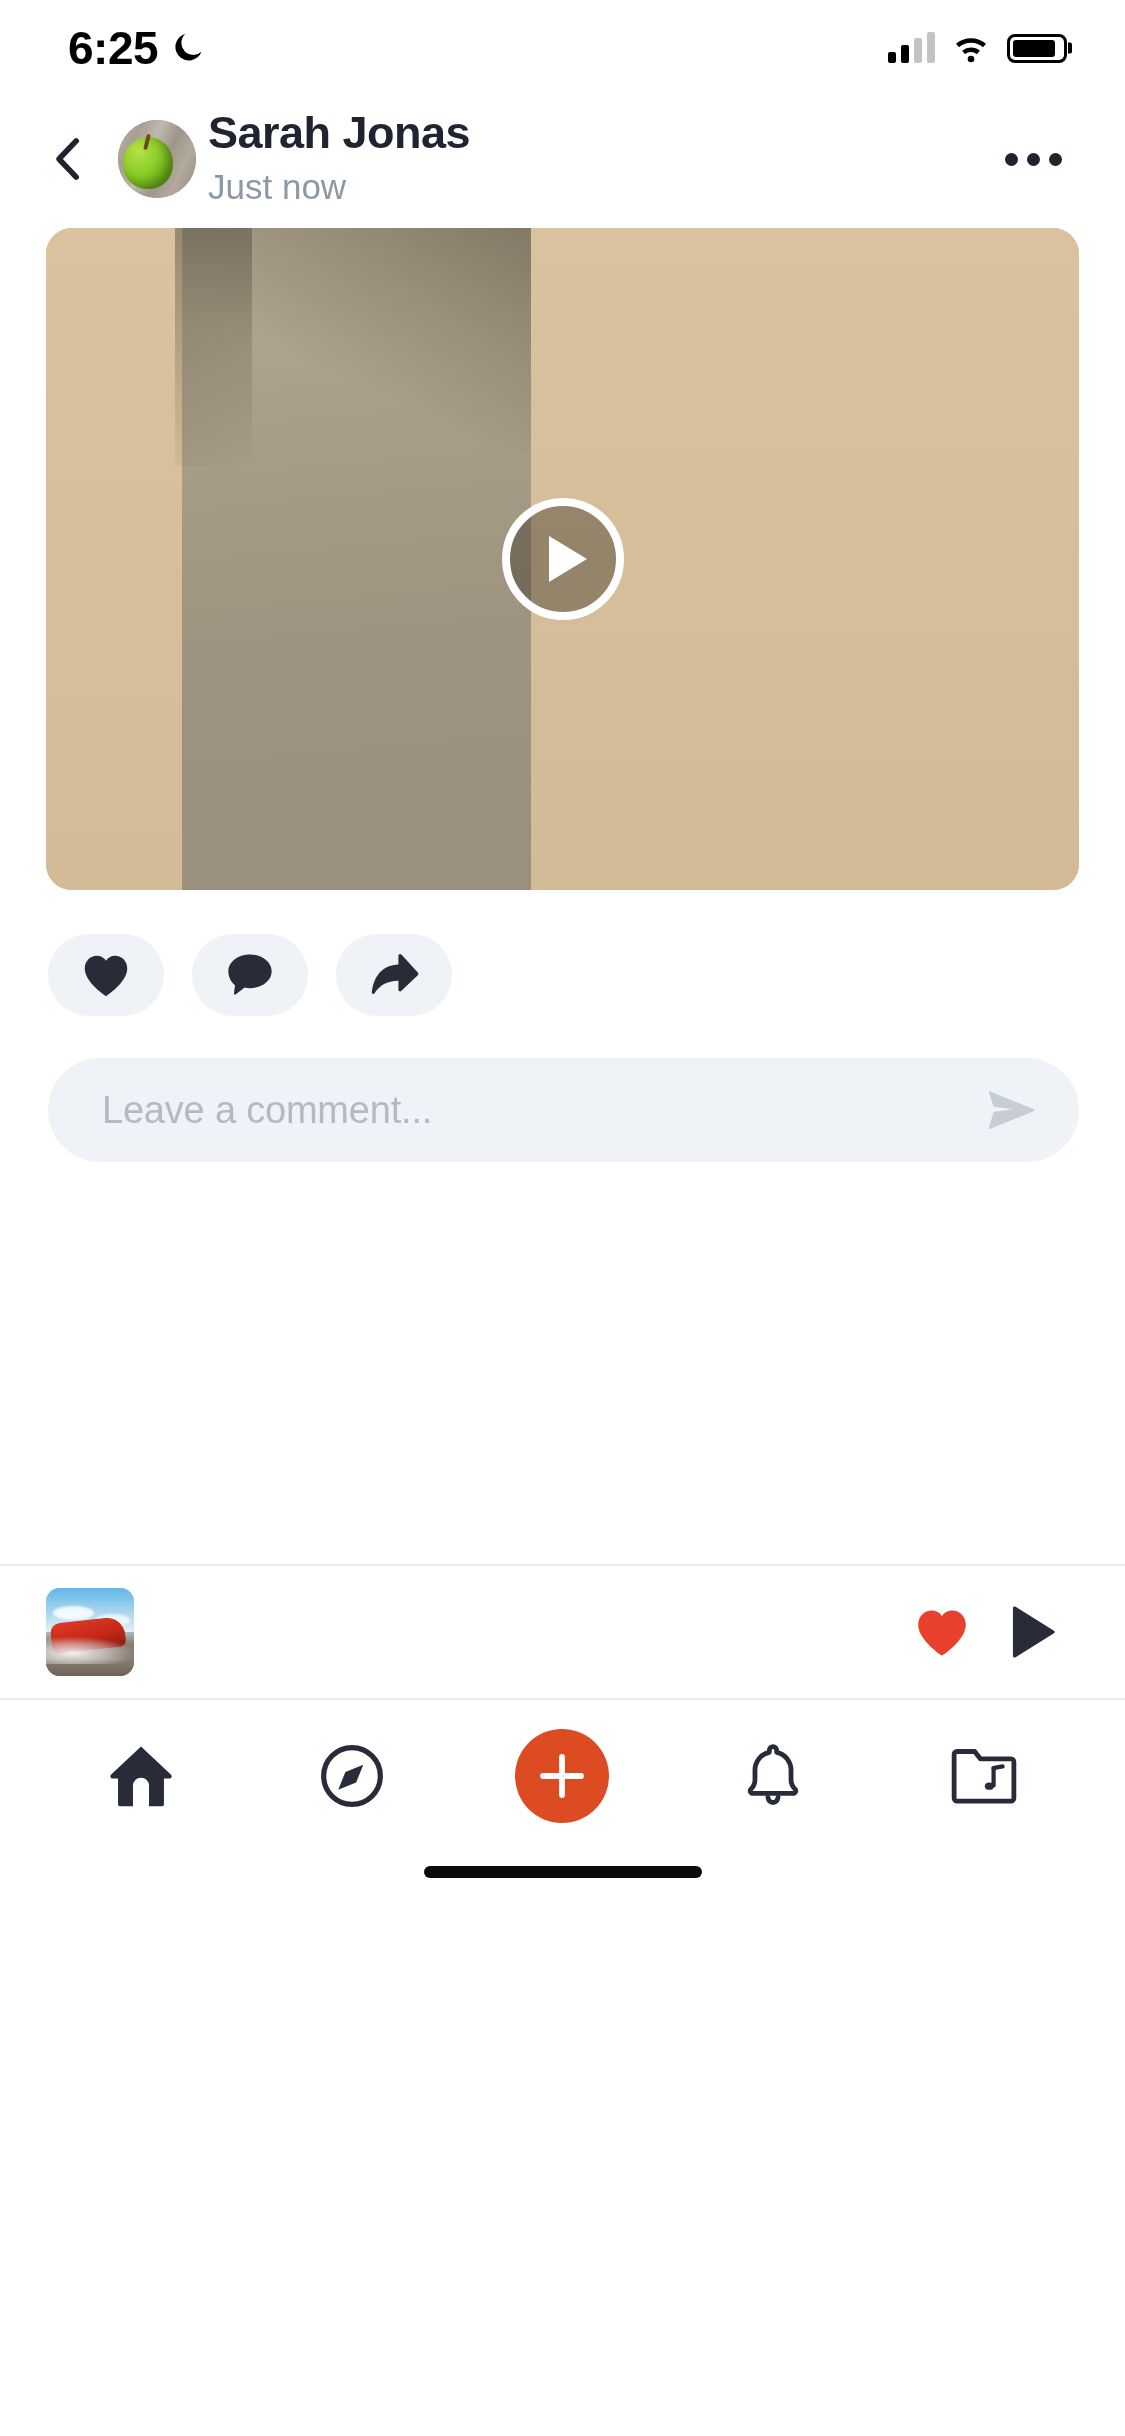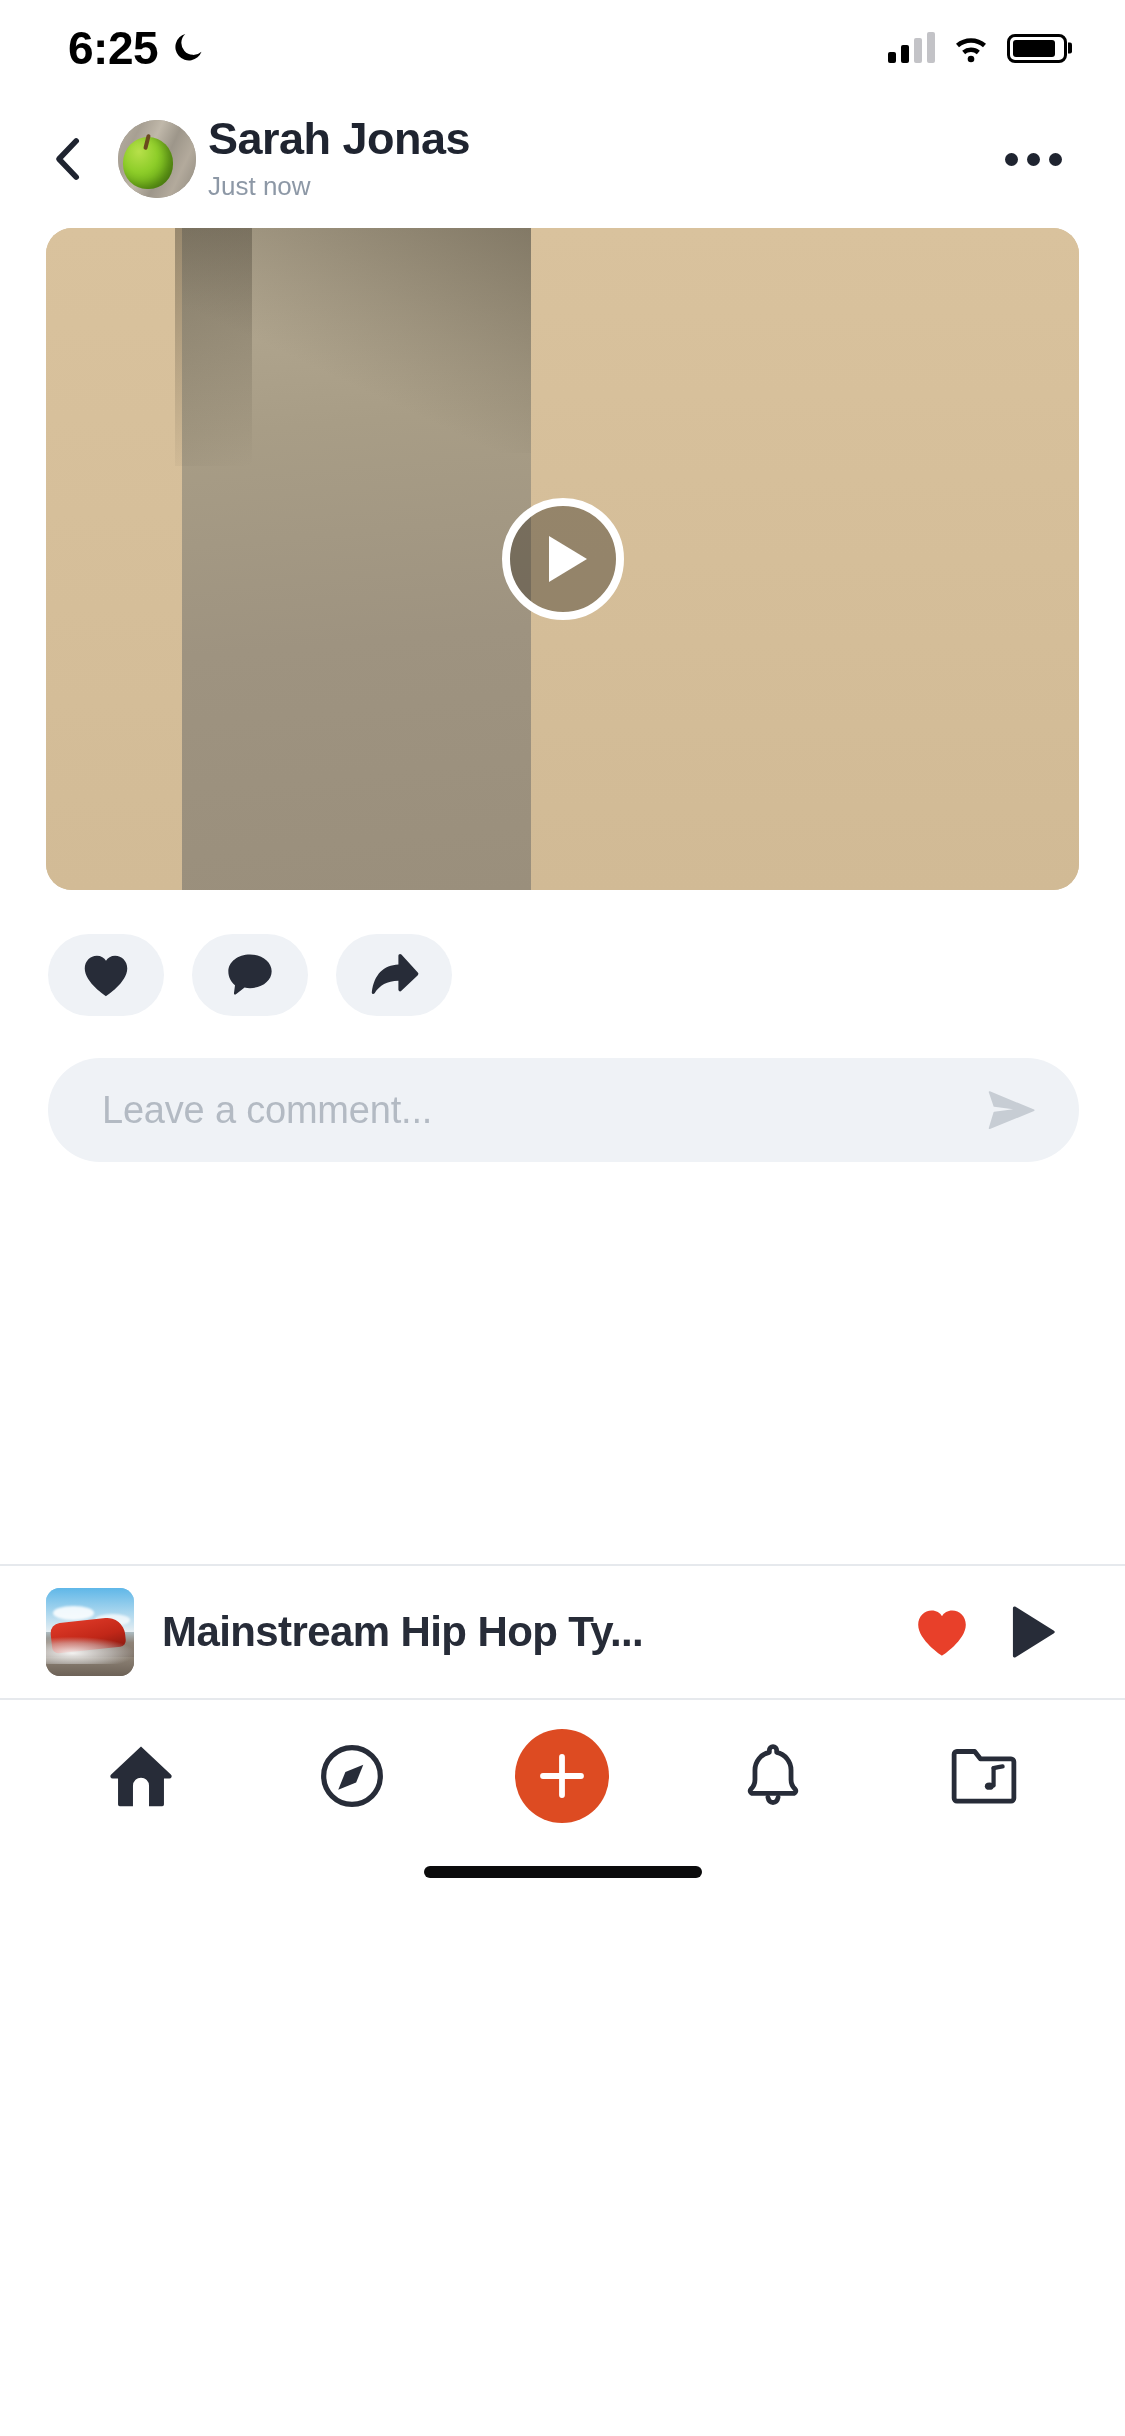--- a/index.html
+++ b/index.html
@@ -108,21 +108,21 @@
     margin-left: 12px;
     display: flex; flex-direction: column;
     justify-content: center; flex: 1 1 auto; min-width:0;
   }
   .author-name {
     font-size: 45px; font-weight: 700; color: #1f2430;
     letter-spacing: -0.5px; line-height: 1.12;
     white-space: nowrap; overflow: hidden; text-overflow: ellipsis;
   }
   .post-time {
-    font-size: 26px; color: #8d98a6; font-weight: 400;
+    font-size: 35px; color: #8d98a6; font-weight: 400;
     line-height: 1.3; margin-top: 6px;
   }
   .more-btn {
     width: 72px; height: 72px; flex: 0 0 72px;
     display: flex; align-items: center; justify-content: center; gap: 9px;
   }
   .more-btn span {
     width: 13px; height: 13px; border-radius: 50%; background:#1f2430;
     display:block;
   }
@@ -392,21 +392,20 @@
   <div class="music-bar">
     <div class="album-art">
       <span class="sky"></span>
       <span class="cloud"></span>
       <span class="cloud2"></span>
       <span class="road"></span>
       <span class="car"></span>
       <span class="smoke"></span>
     </div>
     <div class="music-text">
-      <div class="track-title">Mainstream Hip Hop Ty...</div>
     </div>
     <div class="music-like">
       <svg width="56" height="52" viewBox="0 0 24 22">
         <path d="M12 21.2S1.8 14.6 1.8 7.9C1.8 4.3 4.5 1.8 7.6 1.8c2 0 3.6 1 4.4 2.4.8-1.4 2.4-2.4 4.4-2.4 3.1 0 5.8 2.5 5.8 6.1 0 6.7-10.2 13.3-10.2 13.3z" fill="#e8402a"></path>
       </svg>
     </div>
     <div class="music-play">
       <svg width="52" height="58" viewBox="0 0 22 26">
         <path d="M3 1.6 20.4 12.4a.7.7 0 0 1 0 1.2L3 24.4A.7.7 0 0 1 2 23.8V2.2A.7.7 0 0 1 3 1.6z" fill="#272c38"></path>
       </svg>

